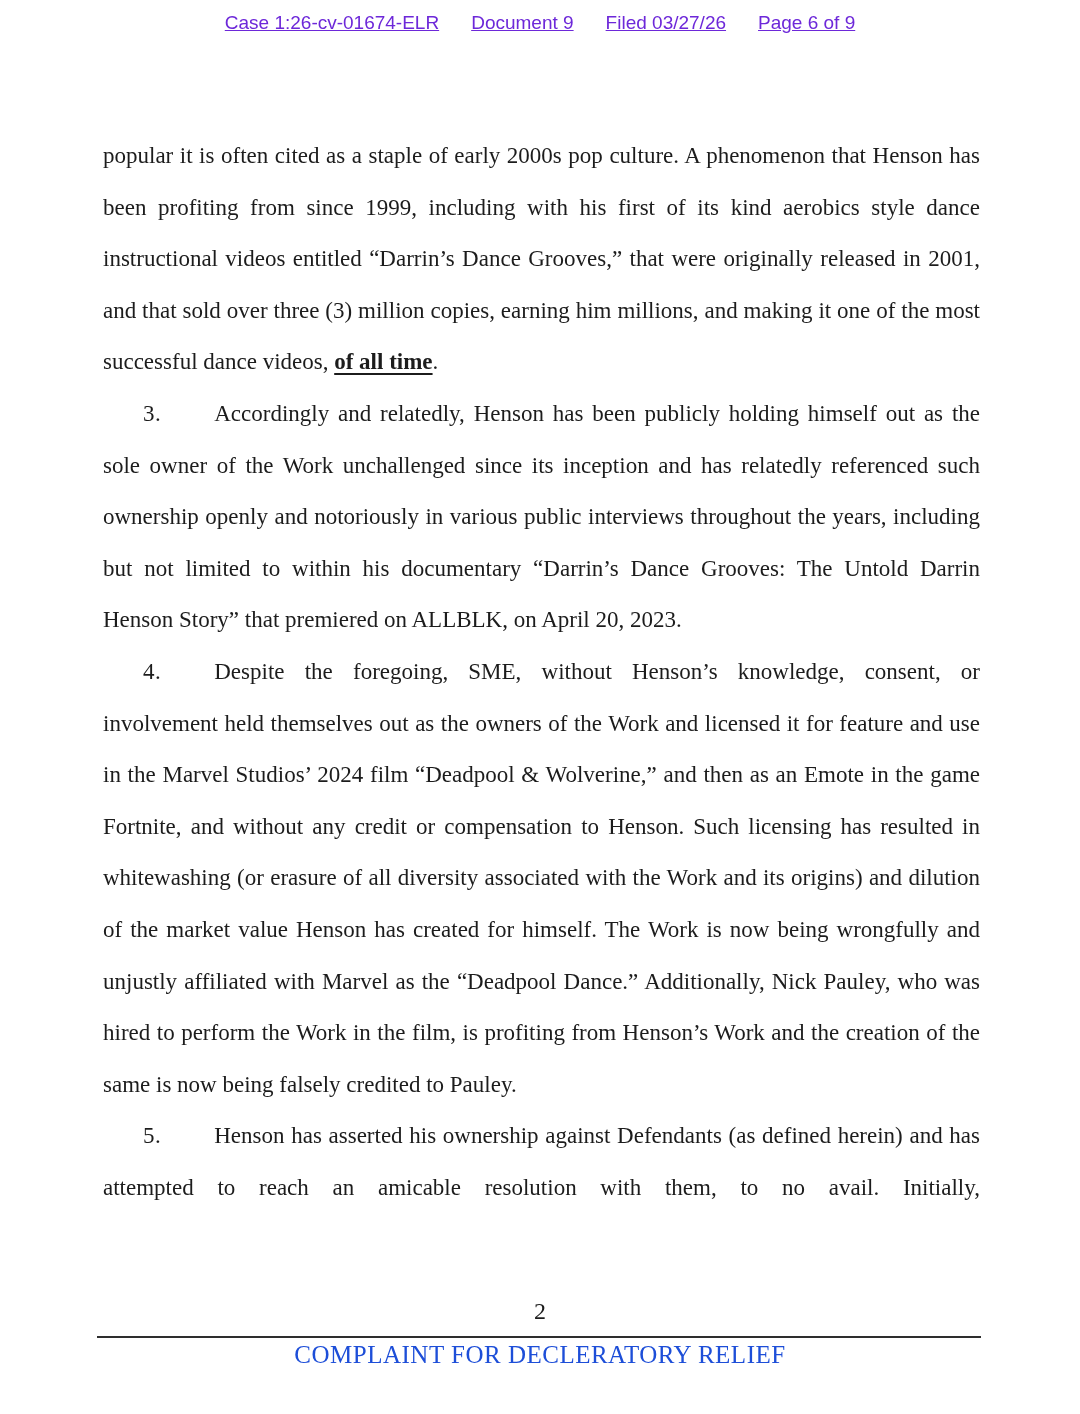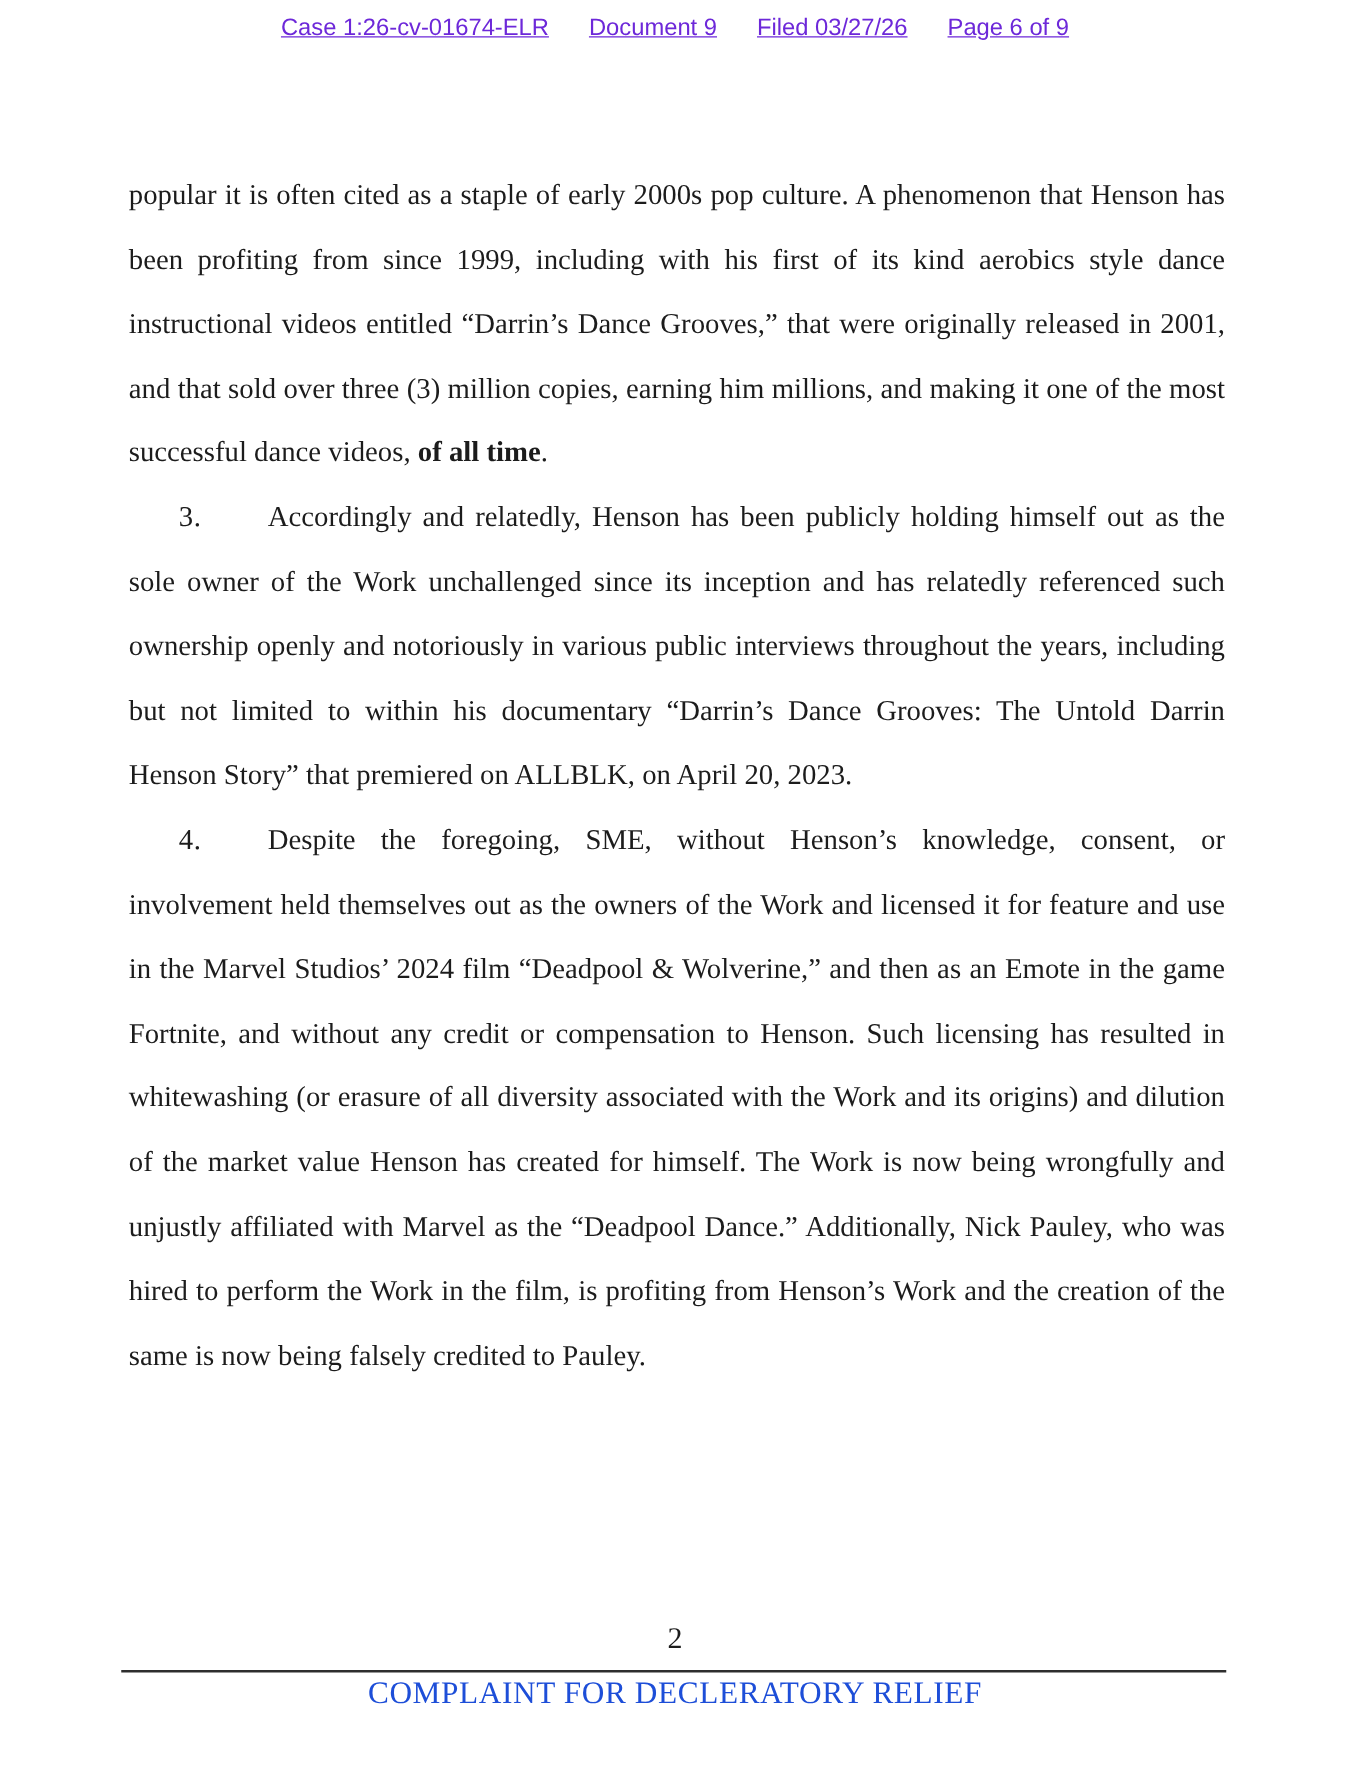--- a/index.html
+++ b/index.html
@@ -45,20 +45,21 @@
   .content p { margin: 0; }
   .content p.numbered { text-indent: 40px; }
   .content p.justify-last { text-align-last: justify; }
 
   .tab { display: inline-block; width: 53px; }
 
   .pnum { letter-spacing: 0.5px; }
 
   .emph {
     font-weight: bold;
+    text-decoration: underline;
     text-underline-offset: 4px;
   }
 
   .footer-pagenum {
     position: absolute;
     top: 1298px;
     left: 0;
     width: 100%;
     text-align: center;
     font-size: 24px;
@@ -98,20 +99,21 @@
   </div>
 
   <div class="content">
 
     <p><span>popular it is often cited as a staple of early 2000s pop culture. A phenomenon that Henson has been profiting from since 1999, including with his first of its kind aerobics style dance instructional videos entitled “Darrin’s Dance Grooves,” that were originally released in 2001, and that sold over three (3) million copies, earning him millions, and making it one of the most successful dance videos, </span><span class="emph">of all time</span><span>.</span></p>
 
     <p class="numbered"><span class="pnum">3.</span><span class="tab"></span><span>Accordingly and relatedly, Henson has been publicly holding himself out as the sole owner of the Work unchallenged since its inception and has relatedly referenced such ownership openly and notoriously in various public interviews throughout the years, including but not limited to within his documentary “Darrin’s Dance Grooves: The Untold Darrin Henson Story” that premiered on ALLBLK, on April 20, 2023.</span></p>
 
     <p class="numbered"><span class="pnum">4.</span><span class="tab"></span><span>Despite the foregoing, SME, without Henson’s knowledge, consent, or involvement held themselves out as the owners of the Work and licensed it for feature and use in the Marvel Studios’ 2024 film “Deadpool &amp; Wolverine,” and then as an Emote in the game Fortnite, and without any credit or compensation to Henson.  Such licensing has resulted in whitewashing (or erasure of all diversity associated with the Work and its origins) and dilution of the market value Henson has created for himself. The Work is now being wrongfully and unjustly affiliated with Marvel as the “Deadpool Dance.” Additionally, Nick Pauley, who was hired to perform the Work in the film, is profiting from Henson’s Work and the creation of the same is now being falsely credited to Pauley.</span></p>
 
+    <p class="numbered justify-last"><span class="pnum">5.</span><span class="tab"></span><span>Henson has asserted his ownership against Defendants (as defined herein) and has attempted to reach an amicable resolution with them, to no avail. Initially,</span></p>
 
   </div>
 
   <div class="footer-pagenum">2</div>
   <div class="footer-rule"></div>
   <div class="footer-title">COMPLAINT FOR DECLERATORY RELIEF</div>
 
 </div>
 
 </body></html>

